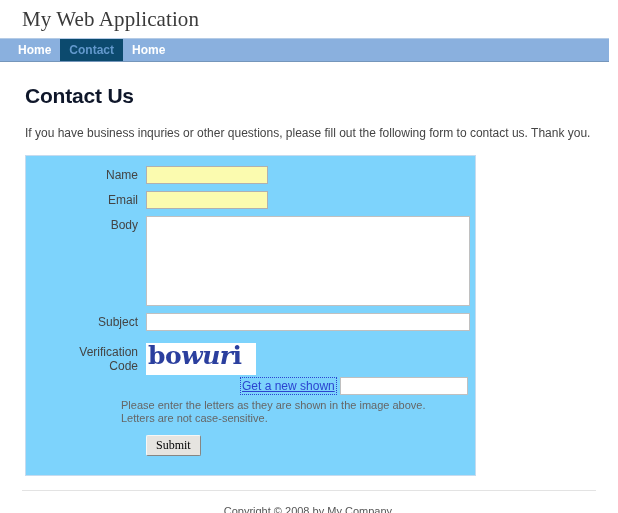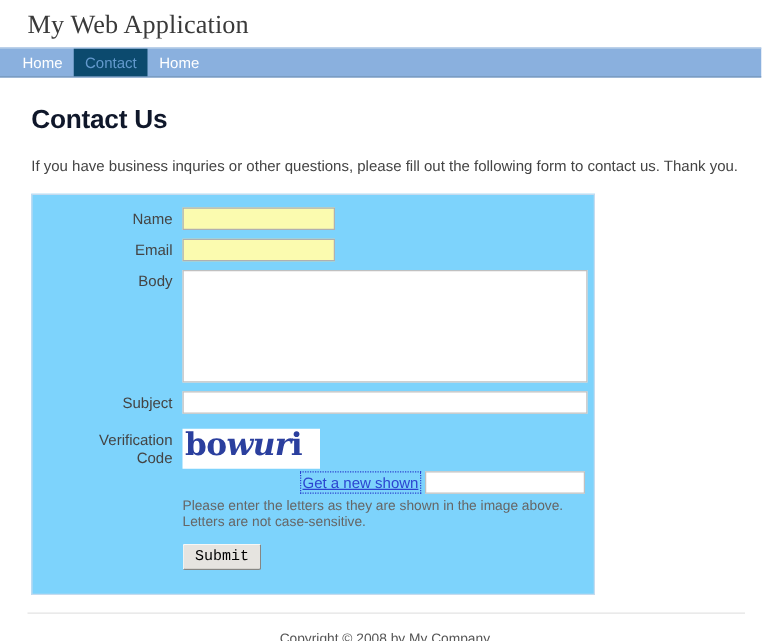--- a/index.html
+++ b/index.html
@@ -43,20 +43,21 @@
     box-sizing: border-box;
     position: relative;
     width: 609px;
   }
   #mainmenu ul {
     margin: 0;
     padding: 0 0 0 9px;
     list-style: none;
     display: block;
     height: 22px;
+    font-weight: bold;
   }
   #mainmenu ul li {
     float: left;
     display: block;
   }
   #mainmenu ul li a {
     display: block;
     color: #ffffff;
     font-size: 12px;
     line-height: 22px;
@@ -201,32 +202,32 @@
     height: 18px;
     box-sizing: border-box;
     border: 1px solid #c0c0c0;
     background: #ffffff;
     font-family: "Liberation Sans", sans-serif;
     font-size: 12px;
     padding: 1px 2px;
     margin-left: 4px;
   }
   .hint {
-    margin-left: 105px;
+    margin-left: 80px;
     margin-top: 4px;
     font-size: 11px;
     color: #666666;
     line-height: 13px;
   }
   .buttons {
     margin-left: 105px;
     margin-top: 10px;
   }
   button.submit {
-    font-family: Liberation Mono, monospace;
+    font-family: Liberation Serif, serif;
     font-size: 12px;
     color: #000000;
     background: #e6e4e0;
     border: 1px solid #878683;
     border-top-color: #f7f7f5;
     border-left-color: #f7f7f5;
     border-radius: 2px;
     padding: 2px 9px 3px 9px;
     line-height: 14px;
     cursor: pointer;

